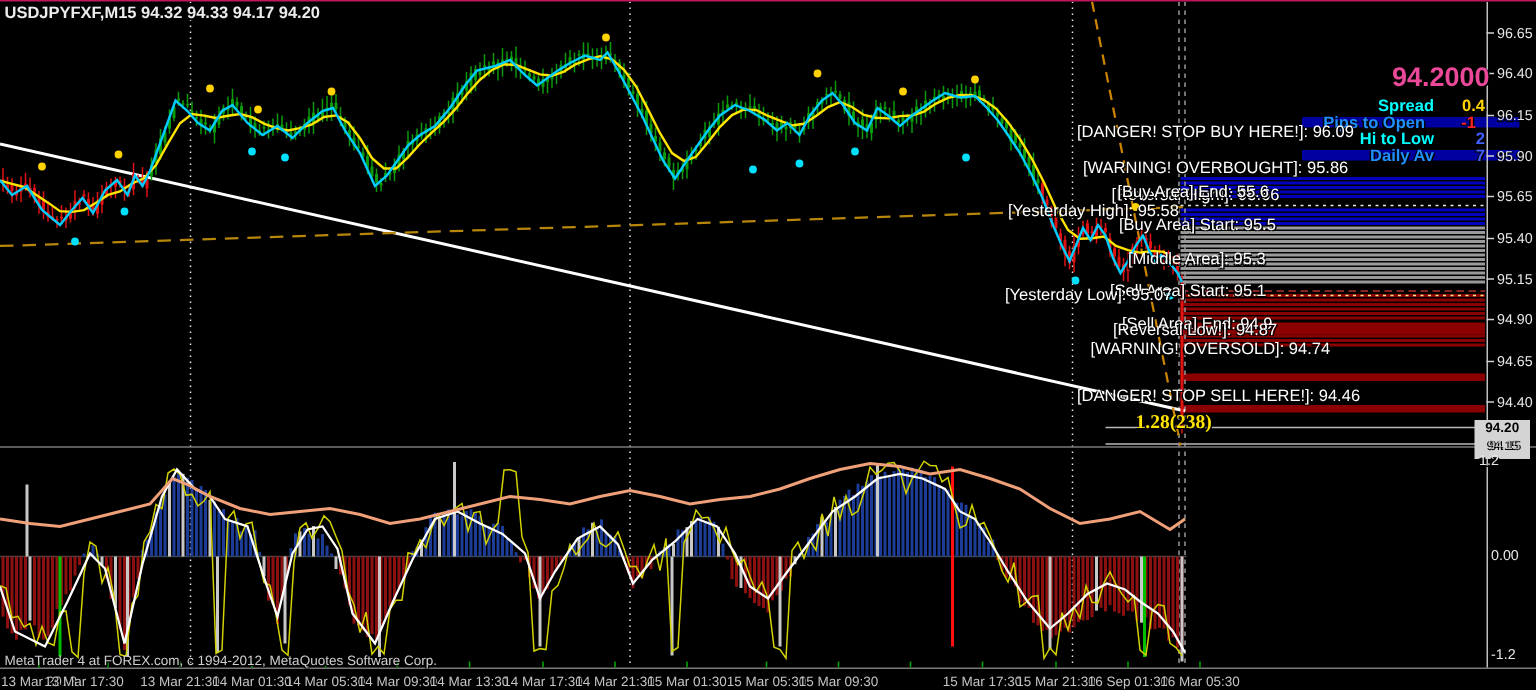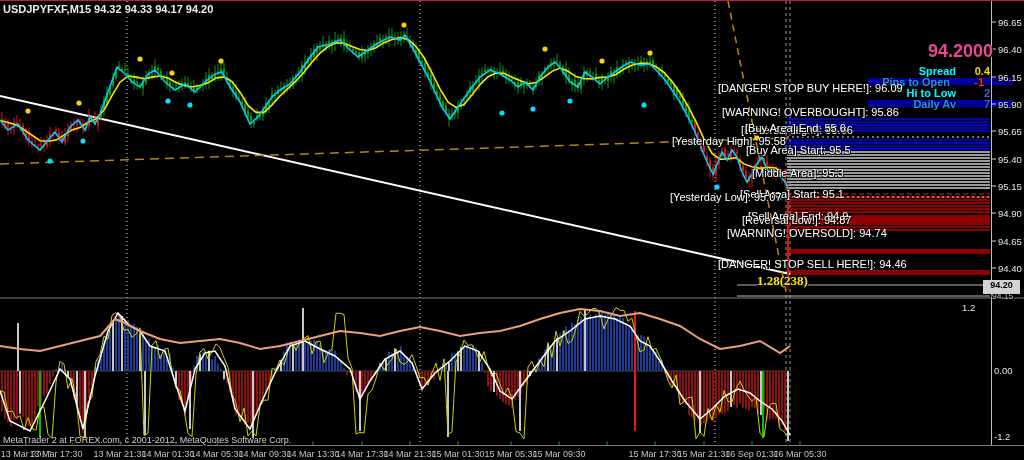--- a/index.html
+++ b/index.html
@@ -8,21 +8,21 @@
   svg{position:absolute;left:0;top:0;}
   .lbl{position:absolute;white-space:nowrap;color:#fff;
        text-shadow:1px 1px 0 #000, -1px 1px 0 #000;}
   .title{left:3px;top:2px;font-size:11px;font-weight:bold;color:#ececec;}
   .anno{font-size:11px;}
   .axis-lbl{font-size:9.5px;color:#e6e6e6;}
   .time-lbl{font-size:9px;color:#c4c4c4;transform:translateX(-50%);}
   .ind-header{left:4px;top:300px;font-size:9px;color:#d8d8d8;letter-spacing:-0.2px;}
   .copyright{left:3px;top:434px;font-size:9px;color:#cfcfcf;}
   .big-price{right:31px;top:40px;font-size:18px;font-weight:bold;color:#ec4899;}
-  .cur-price-box{left:983px;top:279px;width:37px;height:14px;background:#d4d4d4;color:#000;
+  .cur-price-box{left:983px;top:279px;width:37px;height:26px;background:#d4d4d4;color:#000;
                  font-size:9px;font-weight:bold;text-align:center;line-height:11px;text-shadow:none;}
   .sub-price{left:992px;top:290px;font-size:8.5px;color:#bdbdbd;}
   .info-row{position:absolute;font-size:11px;font-weight:bold;text-align:right;white-space:nowrap;}
   .info-row .val{display:inline-block;width:26px;text-align:right;margin-left:8px;}
 </style>
 </head>
 <body>
 
 <div class="screen">
   <svg id="chart-svg" width="1024" height="446">
@@ -972,25 +972,25 @@
       <div class="lbl anno" style="left: 752px; top: 166px; color: rgb(255, 255, 255); font-size: 11px;">[Middle Area]: 95.3</div>
       <div class="lbl anno" style="left: 740px; top: 187px; color: rgb(255, 255, 255); font-size: 11px;">[Sell Area] Start: 95.1</div>
       <div class="lbl anno" style="left: 670px; top: 190px; color: rgb(255, 255, 255); font-size: 11px;">[Yesterday Low]: 95.07</div>
       <div class="lbl anno" style="left: 748px; top: 209px; color: rgb(255, 255, 255); font-size: 11px;">[Sell Area] End: 94.9</div>
       <div class="lbl anno" style="left: 742px; top: 213px; color: rgb(255, 255, 255); font-size: 11px;">[Reversal Low!]: 94.87</div>
       <div class="lbl anno" style="left: 727px; top: 226px; color: rgb(255, 255, 255); font-size: 11px;">[WARNING! OVERSOLD]: 94.74</div>
       <div class="lbl anno" style="left: 718px; top: 257px; color: rgb(255, 255, 255); font-size: 11px;">[DANGER! STOP SELL HERE!]: 94.46</div>
       <div class="lbl anno" style="left: 757px; top: 272px; color: rgb(255, 228, 0); font-size: 13px; font-weight: bold; font-family: Liberation Serif, serif;">1.28(238)</div>
     </div>
 
-  <div class="lbl axis-lbl" style="left:962px;top:301px">1.2</div>
+  <div class="lbl axis-lbl" style="left:986px;top:301px">1.2</div>
   <div class="lbl axis-lbl" style="left:994px;top:364px">0.00</div>
   <div class="lbl axis-lbl" style="left:994px;top:430px">-1.2</div>
 
-  <div class="lbl copyright">MetaTrader 2 at FOREX.com, c 2001-2012, MetaQuotes Software Corp.</div>
+  <div class="lbl copyright">MetaTrader 4 at FOREX.com, c 1994-2012, MetaQuotes Software Corp.</div>
 
   <div id="time-axis">
       <div class="lbl time-lbl" style="left: 26px; top: 448px;">13 Mar 2013</div>
       <div class="lbl time-lbl" style="left: 56px; top: 448px;">13 Mar 17:30</div>
       <div class="lbl time-lbl" style="left: 120px; top: 448px;">13 Mar 21:30</div>
       <div class="lbl time-lbl" style="left: 168px; top: 448px;">14 Mar 01:30</div>
       <div class="lbl time-lbl" style="left: 217px; top: 448px;">14 Mar 05:30</div>
       <div class="lbl time-lbl" style="left: 265px; top: 448px;">14 Mar 09:30</div>
       <div class="lbl time-lbl" style="left: 313px; top: 448px;">14 Mar 13:30</div>
       <div class="lbl time-lbl" style="left: 362px; top: 448px;">14 Mar 17:30</div>

